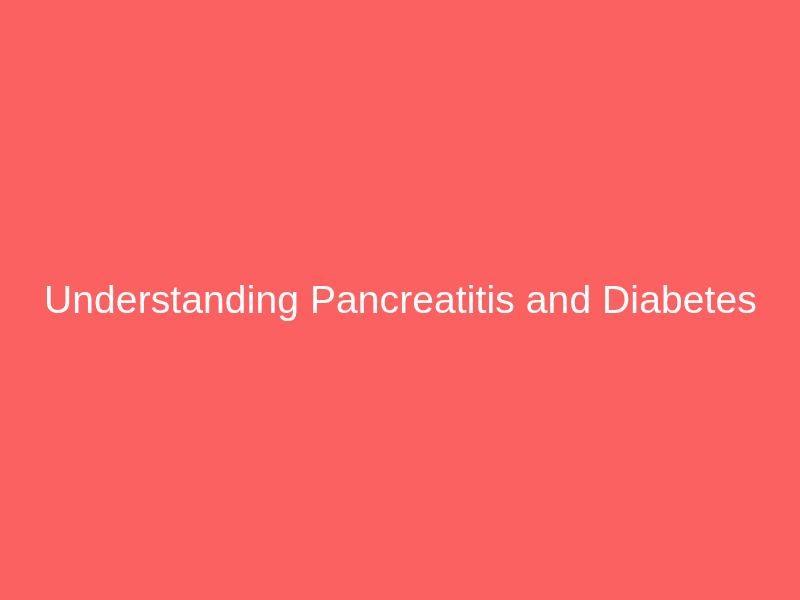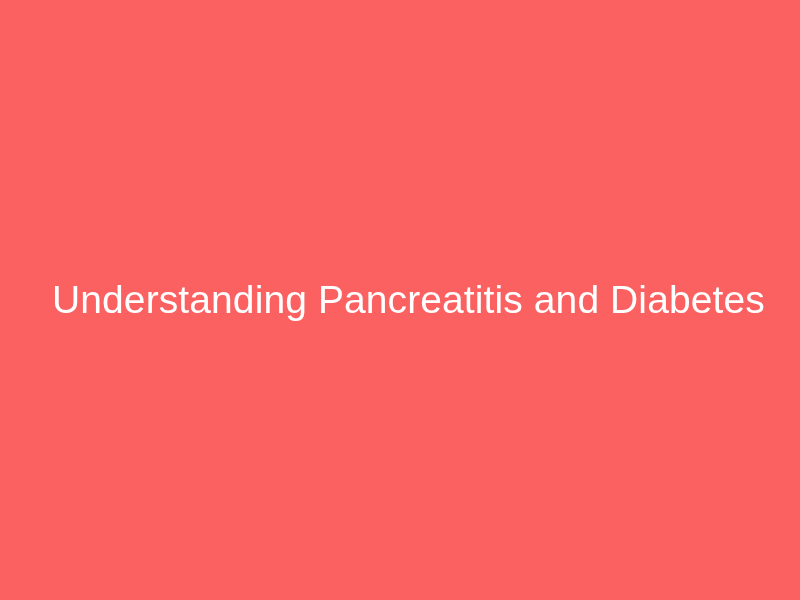--- a/index.html
+++ b/index.html
@@ -31,21 +31,21 @@
 
   
   .title-block {
     display: block;
     width: 100%;
     padding: 0 40px;
     box-sizing: border-box;
   }
 
   .slide-title {
-    margin: 12px;
+    margin: 4px;
     color: #ffffff;
     font-family: "Liberation Sans", sans-serif;
     font-size: 39px;
     font-weight: 400;
     line-height: 1.15;
     letter-spacing: 0.1px;
     white-space: nowrap;
     text-align: center;
     -webkit-font-smoothing: antialiased;
   }

